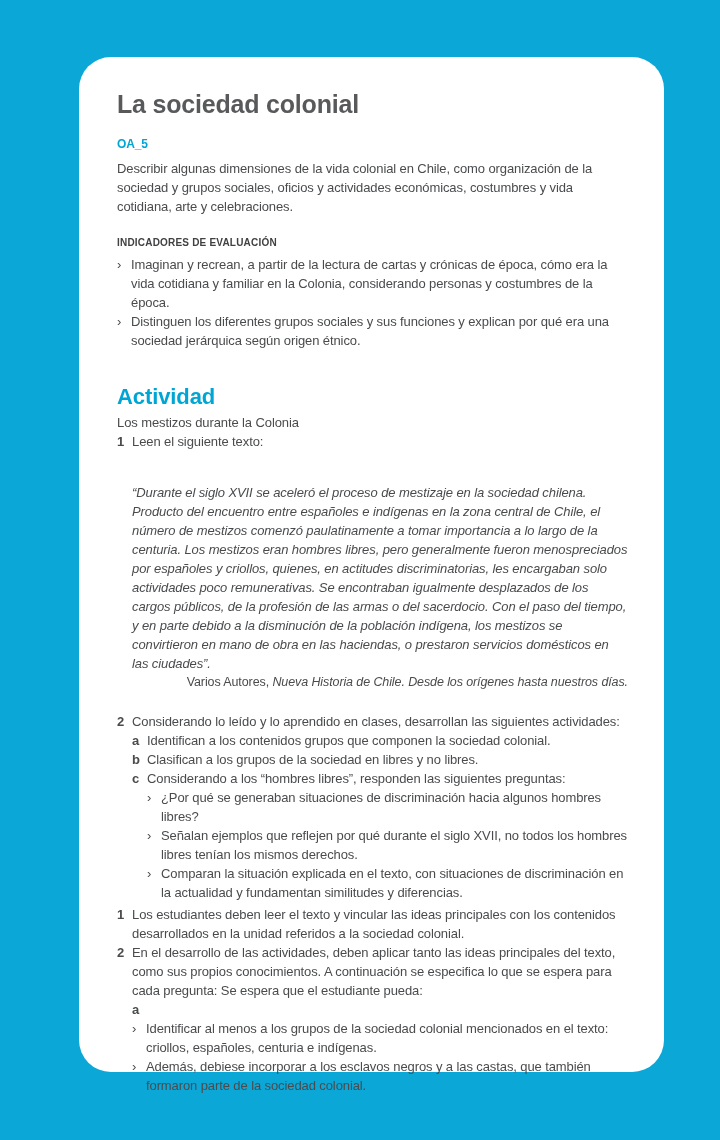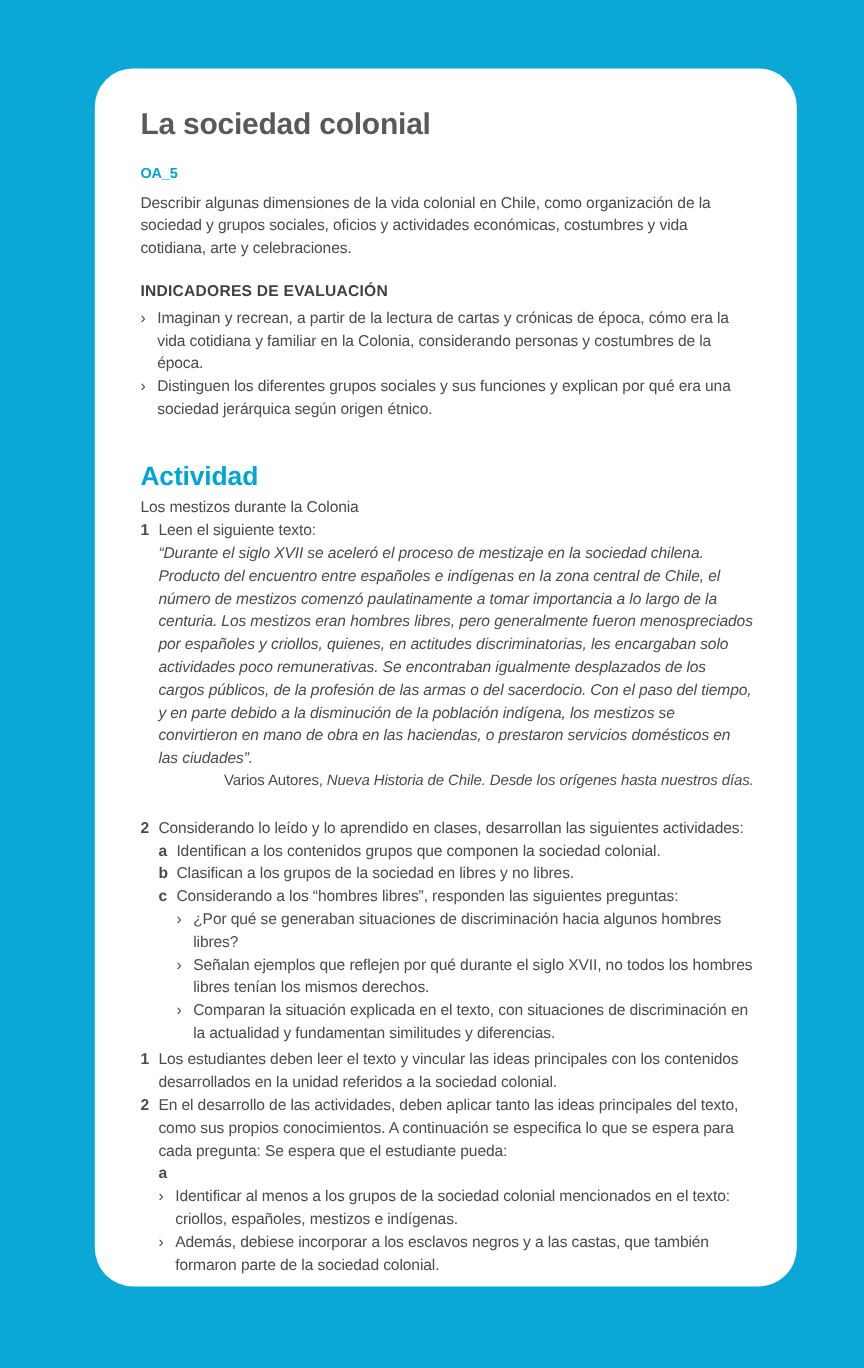--- a/index.html
+++ b/index.html
@@ -14,31 +14,31 @@
     padding:32px 36px 0 38px;
     font-size:13px; line-height:19px; color:#4a4b4d; letter-spacing:-0.1px;border-radius:32px;
   }
   .page-title {
     font-size:25px; line-height:30px; font-weight:bold; color:#58595b; letter-spacing:-0.2px;
   }
   .accent { color:#00a6d3; }
   .oa-heading { font-size:12px; line-height:22px; font-weight:bold; margin-top:14px; }
   .oa-desc { margin-top:4px; }
   .minor-heading {
-    font-size:13px; font-weight:bold; color:#414042; letter-spacing:0.2px; margin-top:17px;
+    font-size:10px; font-weight:bold; color:#414042; letter-spacing:0.2px; margin-top:17px;
   }
   .list { margin-top:3px; }
   .row { display:flex; align-items:flex-start; }
   .marker { flex:0 0 14px; }
   .num { flex:0 0 15px; font-weight:bold; }
   .letter { flex:0 0 15px; font-weight:bold; }
   .txt { flex:1 1 auto; }
   .actividad-heading { font-size:22px; line-height:24px; font-weight:bold; margin-top:35px; }
   .subtitle { margin-top:4px; }
-  .quote { font-style:italic; margin-left:15px; }
+  .quote { font-style:italic; margin-left:15px;margin-top:32px; }
   .citation { text-align:right; font-size:12.5px; }
   .citation .it { font-style:italic;text-align:center; }
   .step2 { margin-top:20px; }
   .indent1 { margin-left:15px; }
   .indent2 { margin-left:30px; }
   .criterios-list { margin-top:3px; }
 </style>
 </head>
 <body>
 
@@ -119,21 +119,21 @@
       <div class="row">
         <span class="num">2</span>
         <span class="txt">En el desarrollo de las actividades, deben aplicar tanto las ideas principales del texto, como sus propios conocimientos. A continuación se especifica lo que se espera para cada pregunta: Se espera que el estudiante pueda:</span>
       </div>
       <div class="row indent1">
         <span class="letter">a</span>
       </div>
       <div class="indent1">
         <div class="row">
           <span class="marker">›</span>
-          <span class="txt">Identificar al menos a los grupos de la sociedad colonial mencionados en el texto: criollos, españoles, mestizos e indígenas.</span>
+          <span class="txt">Identificar al menos a los grupos de la sociedad colonial mencionados en el texto: criollos, españoles, centuria e indígenas.</span>
         </div>
         <div class="row">
           <span class="marker">›</span>
           <span class="txt">Además, debiese incorporar a los esclavos negros y a las castas, que también formaron parte de la sociedad colonial.</span>
         </div>
       </div>
     </div>
 
   </div>
 </div>

